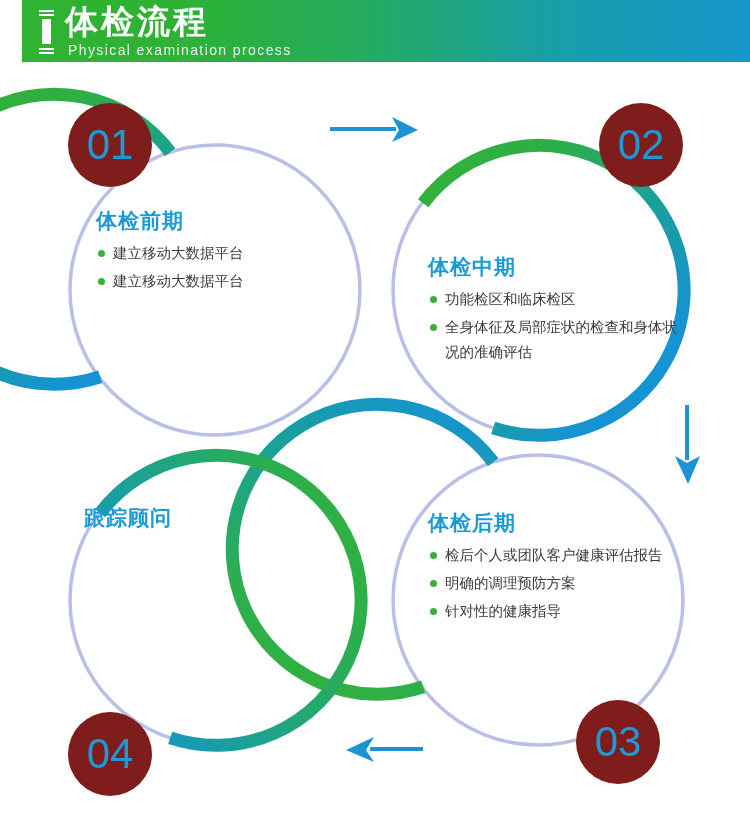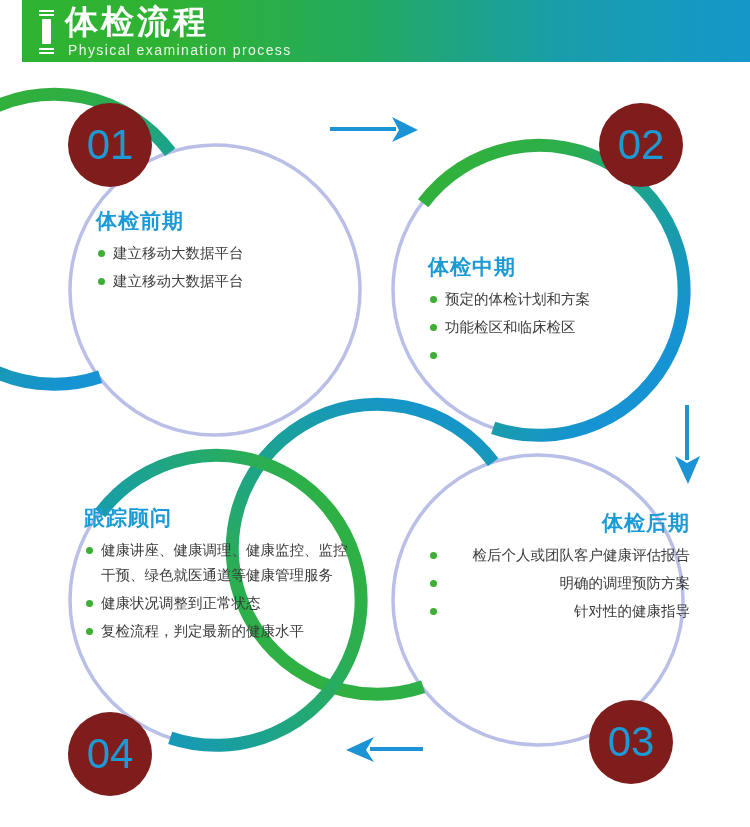--- a/index.html
+++ b/index.html
@@ -53,36 +53,36 @@
     font-size:14.5px;color:#3b3b3b;line-height:25px;margin-bottom:3px;
   }
   .bullets li .dot{
     position:absolute;left:2px;top:9px;width:7px;height:7px;border-radius:50%;
     background:#3cb034;
   }
 
   
   #step-1{left:96px;top:208px;width:250px;}
   #step-2{left:428px;top:208px;width:262px;margin-top:46px;}
-  #step-3{left:428px;top:510px;width:262px;text-align:right;}
+  #step-3{left:428px;top:510px;width:262px;}
   #step-4{left:84px;top:505px;width:268px;}
 
   
   .badge{
     position:absolute;width:84px;height:84px;border-radius:50%;
     background:#7f1d1d;
     display:flex;align-items:center;justify-content:center;
   }
   .badge span{
     font-size:42px;font-weight:normal;color:#1b9ad6;letter-spacing:0px;
     font-family:"Liberation Sans",sans-serif;line-height:1;
   }
   #badge-1{left:68px;top:103px;}
   #badge-2{left:599px;top:103px;}
-  #badge-3{left:589px;top:700px;}
+  #badge-3{left:576px;top:700px;}
   #badge-4{left:68px;top:712px;}
 </style>
 </head>
 <body>
 
 <div class="page">
 
   <div class="header">
     <div class="hdr-icon">
       <div class="ln l1"></div>
@@ -169,37 +169,31 @@
     <div class="step-title">体检前期</div>
     <ul class="bullets">
       <li><span class="dot"></span><span>建立移动大数据平台</span></li>
       <li><span class="dot"></span><span>建立移动大数据平台</span></li>
     </ul>
   </div>
 
   <div class="step" id="step-2">
     <div class="step-title">体检中期</div>
     <ul class="bullets">
-      <li><span class="dot"></span><span>预定的体检计划和方案</span></li>
       <li><span class="dot"></span><span>功能检区和临床检区</span></li>
-      <li><span class="dot"></span></li>
+      <li><span class="dot"></span><span>全身体征及局部症状的检查和身体状况的准确评估</span></li>
     </ul>
   </div>
 
   <div class="step" id="step-3">
     <div class="step-title">体检后期</div>
     <ul class="bullets">
       <li><span class="dot"></span><span>检后个人或团队客户健康评估报告</span></li>
       <li><span class="dot"></span><span>明确的调理预防方案</span></li>
       <li><span class="dot"></span><span>针对性的健康指导</span></li>
     </ul>
   </div>
 
   <div class="step" id="step-4">
     <div class="step-title">跟踪顾问</div>
-    <ul class="bullets">
-      <li><span class="dot"></span><span>健康讲座、健康调理、健康监控、监控干预、绿色就医通道等健康管理服务</span></li>
-      <li><span class="dot"></span><span>健康状况调整到正常状态</span></li>
-      <li><span class="dot"></span><span>复检流程，判定最新的健康水平</span></li>
-    </ul>
   </div>
 
 </div>
 
 </body></html>

